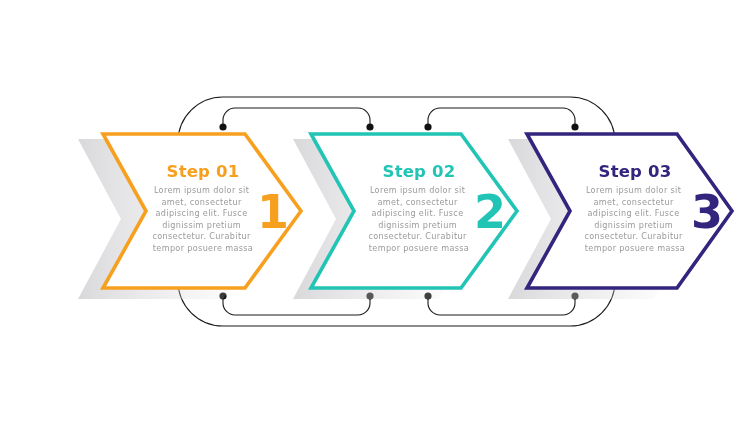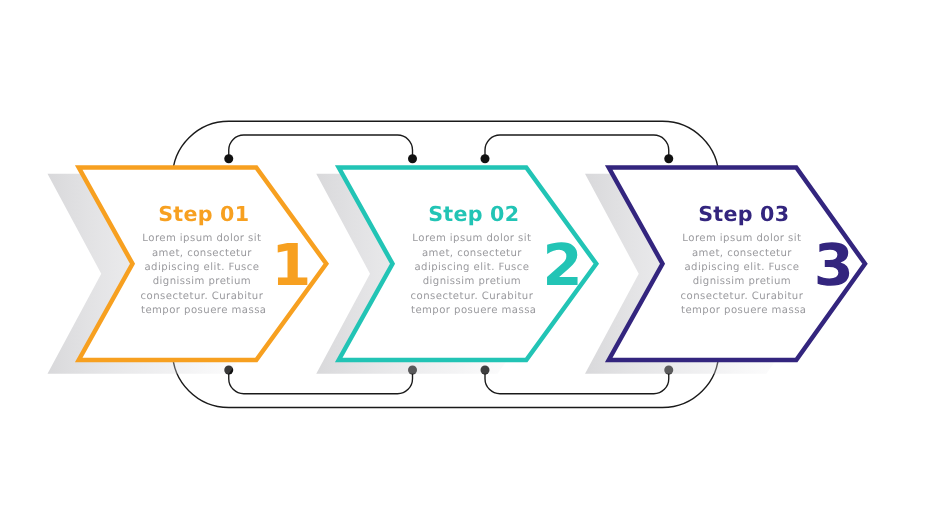--- a/index.html
+++ b/index.html
@@ -11,20 +11,21 @@
     width: 740px;
     height: 423px;
     font-family: "DejaVu Sans", sans-serif;
     overflow: hidden;
   }
   #infographic {
     position: relative;
     width: 668px;
     height: 423px;
     background: #ffffff;
+    margin-left: 40px;
   }
   #infographic svg {
     display: block;
   }
   .step-title {
     font-family: "DejaVu Sans", sans-serif;
     font-size: 16.5px;
     font-weight: bold;
     letter-spacing: 0.2px;
   }

